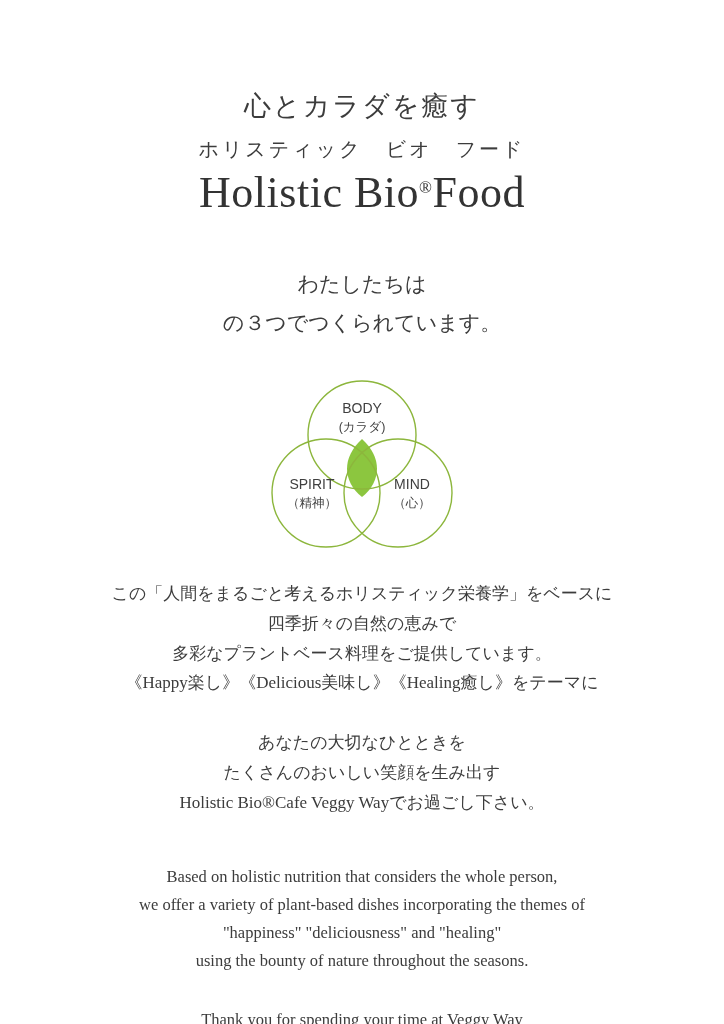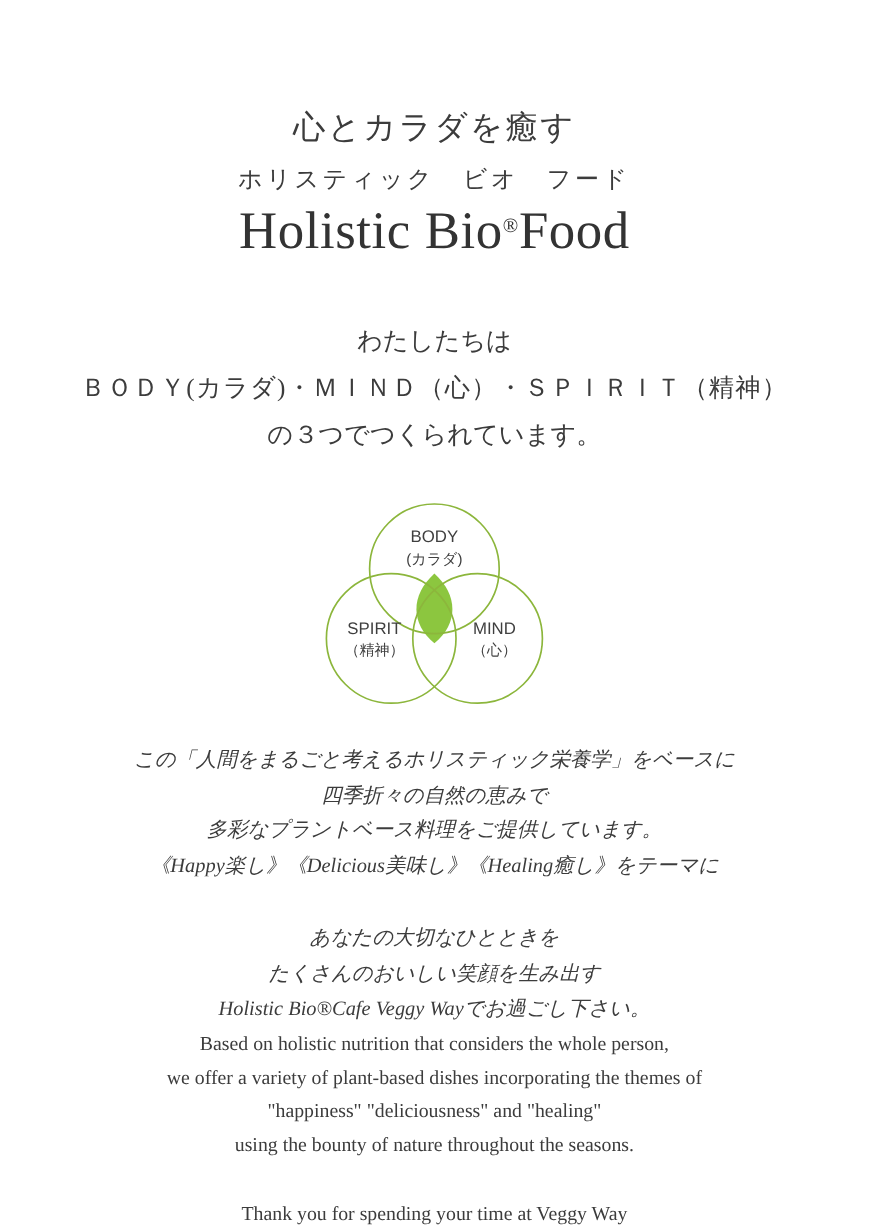--- a/index.html
+++ b/index.html
@@ -86,52 +86,51 @@
     fill: #3f3f3f;
   }
 
   
   .jp-block {
     text-align: center;
     font-size: 17px;
     line-height: 1.75;
     color: #3c3c3c;
     margin-top: 18px;
-    font-style: italic;
   }
   .jp-block.second {
     margin-top: 30px;
   }
 
   .en-block {
     text-align: center;
     font-size: 16.5px;
     line-height: 1.7;
     color: #3c3c3c;
+    margin-top: 46px;
   }
   .en-block.second {
     margin-top: 30px;
   }
 </style>
 </head>
 <body>
 
 <div class="page">
 
   <div class="header">
     <div class="headline-jp">心とカラダを癒す</div>
     <div class="subline-katakana">ホリスティック　ビオ　フード</div>
     <div class="brand">
       <span>Holistic Bio</span><span class="reg">®</span><span>Food</span>
     </div>
   </div>
 
   <div class="intro">
     <div>わたしたちは</div>
-    <div class="line-wide">ＢＯＤＹ(カラダ)・ＭＩＮＤ（心）・ＳＰＩＲＩＴ（精神）</div>
     <div>の３つでつくられています。</div>
   </div>
 
   <div class="venn-wrap">
     <svg class="venn" width="240" height="200" viewBox="0 0 240 200">
 
       <path d="M120 78 C 140 96, 140 120, 120 136 C 100 120, 100 96, 120 78 Z" fill="#8cc63f" stroke="none"></path>
       <circle cx="120" cy="74" r="54" fill="none" stroke="#8cb63c" stroke-width="1.4"></circle>
       <circle cx="84" cy="132" r="54" fill="none" stroke="#8cb63c" stroke-width="1.4"></circle>
       <circle cx="156" cy="132" r="54" fill="none" stroke="#8cb63c" stroke-width="1.4"></circle>

